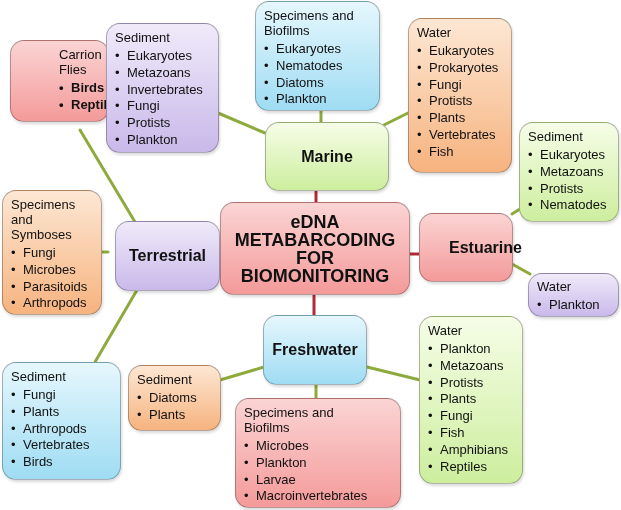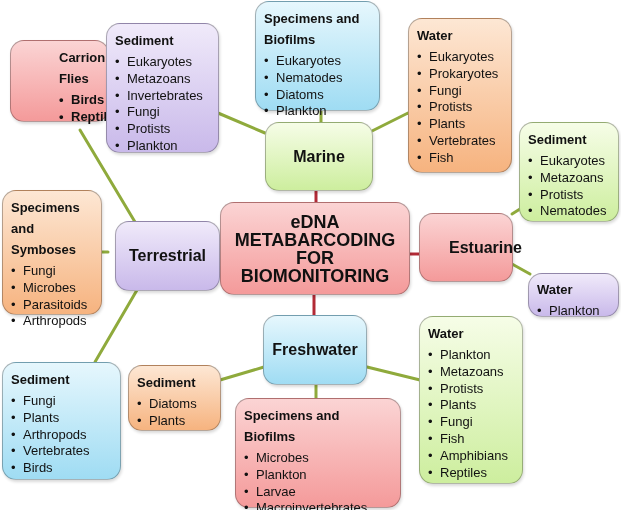--- a/index.html
+++ b/index.html
@@ -2,21 +2,21 @@
 <html><head>
   <meta charset="utf-8">
   <style>
     html, body { margin:0; padding:0; background:#ffffff; }
     body { width:621px; height:510px; position:relative; overflow:hidden;
            font-family:"Liberation Sans", "DejaVu Sans", sans-serif; color:#111; }
     svg.links { position:absolute; left:0; top:0; width:621px; height:510px; }
     .box { position:absolute; box-sizing:border-box; border-radius:14px;
            border:1px solid rgba(0,0,0,0.28); padding:6px 8px;
            box-shadow: 1px 2px 3px rgba(0,0,0,0.15); }
-    .box .title { font-weight:bold; font-size:13px; line-height:21px; margin-bottom:3px; }
+    .box .title { font-weight:normal; font-size:13px; line-height:15px; margin-bottom:3px; }
     .box ul { list-style:none; margin:0; padding:0; }
     .box li { font-size:13px; line-height:16.8px; white-space:nowrap; }
     .box li::before { content:"\2022"; display:inline-block; width:12px; }
     .box.bold-items li { font-weight:bold; }
     .hub { position:absolute; box-sizing:border-box; border-radius:14px;
            border:1px solid rgba(0,0,0,0.28); display:flex; align-items:center;
            justify-content:center; text-align:center; font-weight:bold;
            box-shadow: 1px 2px 3px rgba(0,0,0,0.15); }
     .hub span { font-size:16px; line-height:18px; }
     .center span { font-size:18px; line-height:18px; white-space:pre-line; }
@@ -104,21 +104,21 @@
 <div class="box blue" style="left:255px; top:1px; width:125px; height:110px;">
   <div class="title" style="width:110px; white-space:normal;">Specimens and Biofilms</div>
   <ul>
     <li>Eukaryotes</li>
     <li>Nematodes</li>
     <li>Diatoms</li>
     <li>Plankton</li>
   </ul>
 </div>
 
-<div class="hub green" style="left:265px; top:122px; width:108px; height:69px;">
+<div class="hub green" style="left:265px; top:122px; width:124px; height:69px;">
   <span>Marine</span>
 </div>
 
 <div class="box orange" style="left:408px; top:18px; width:104px; height:155px;">
   <div class="title">Water</div>
   <ul>
     <li>Eukaryotes</li>
     <li>Prokaryotes</li>
     <li>Fungi</li>
     <li>Protists</li>

